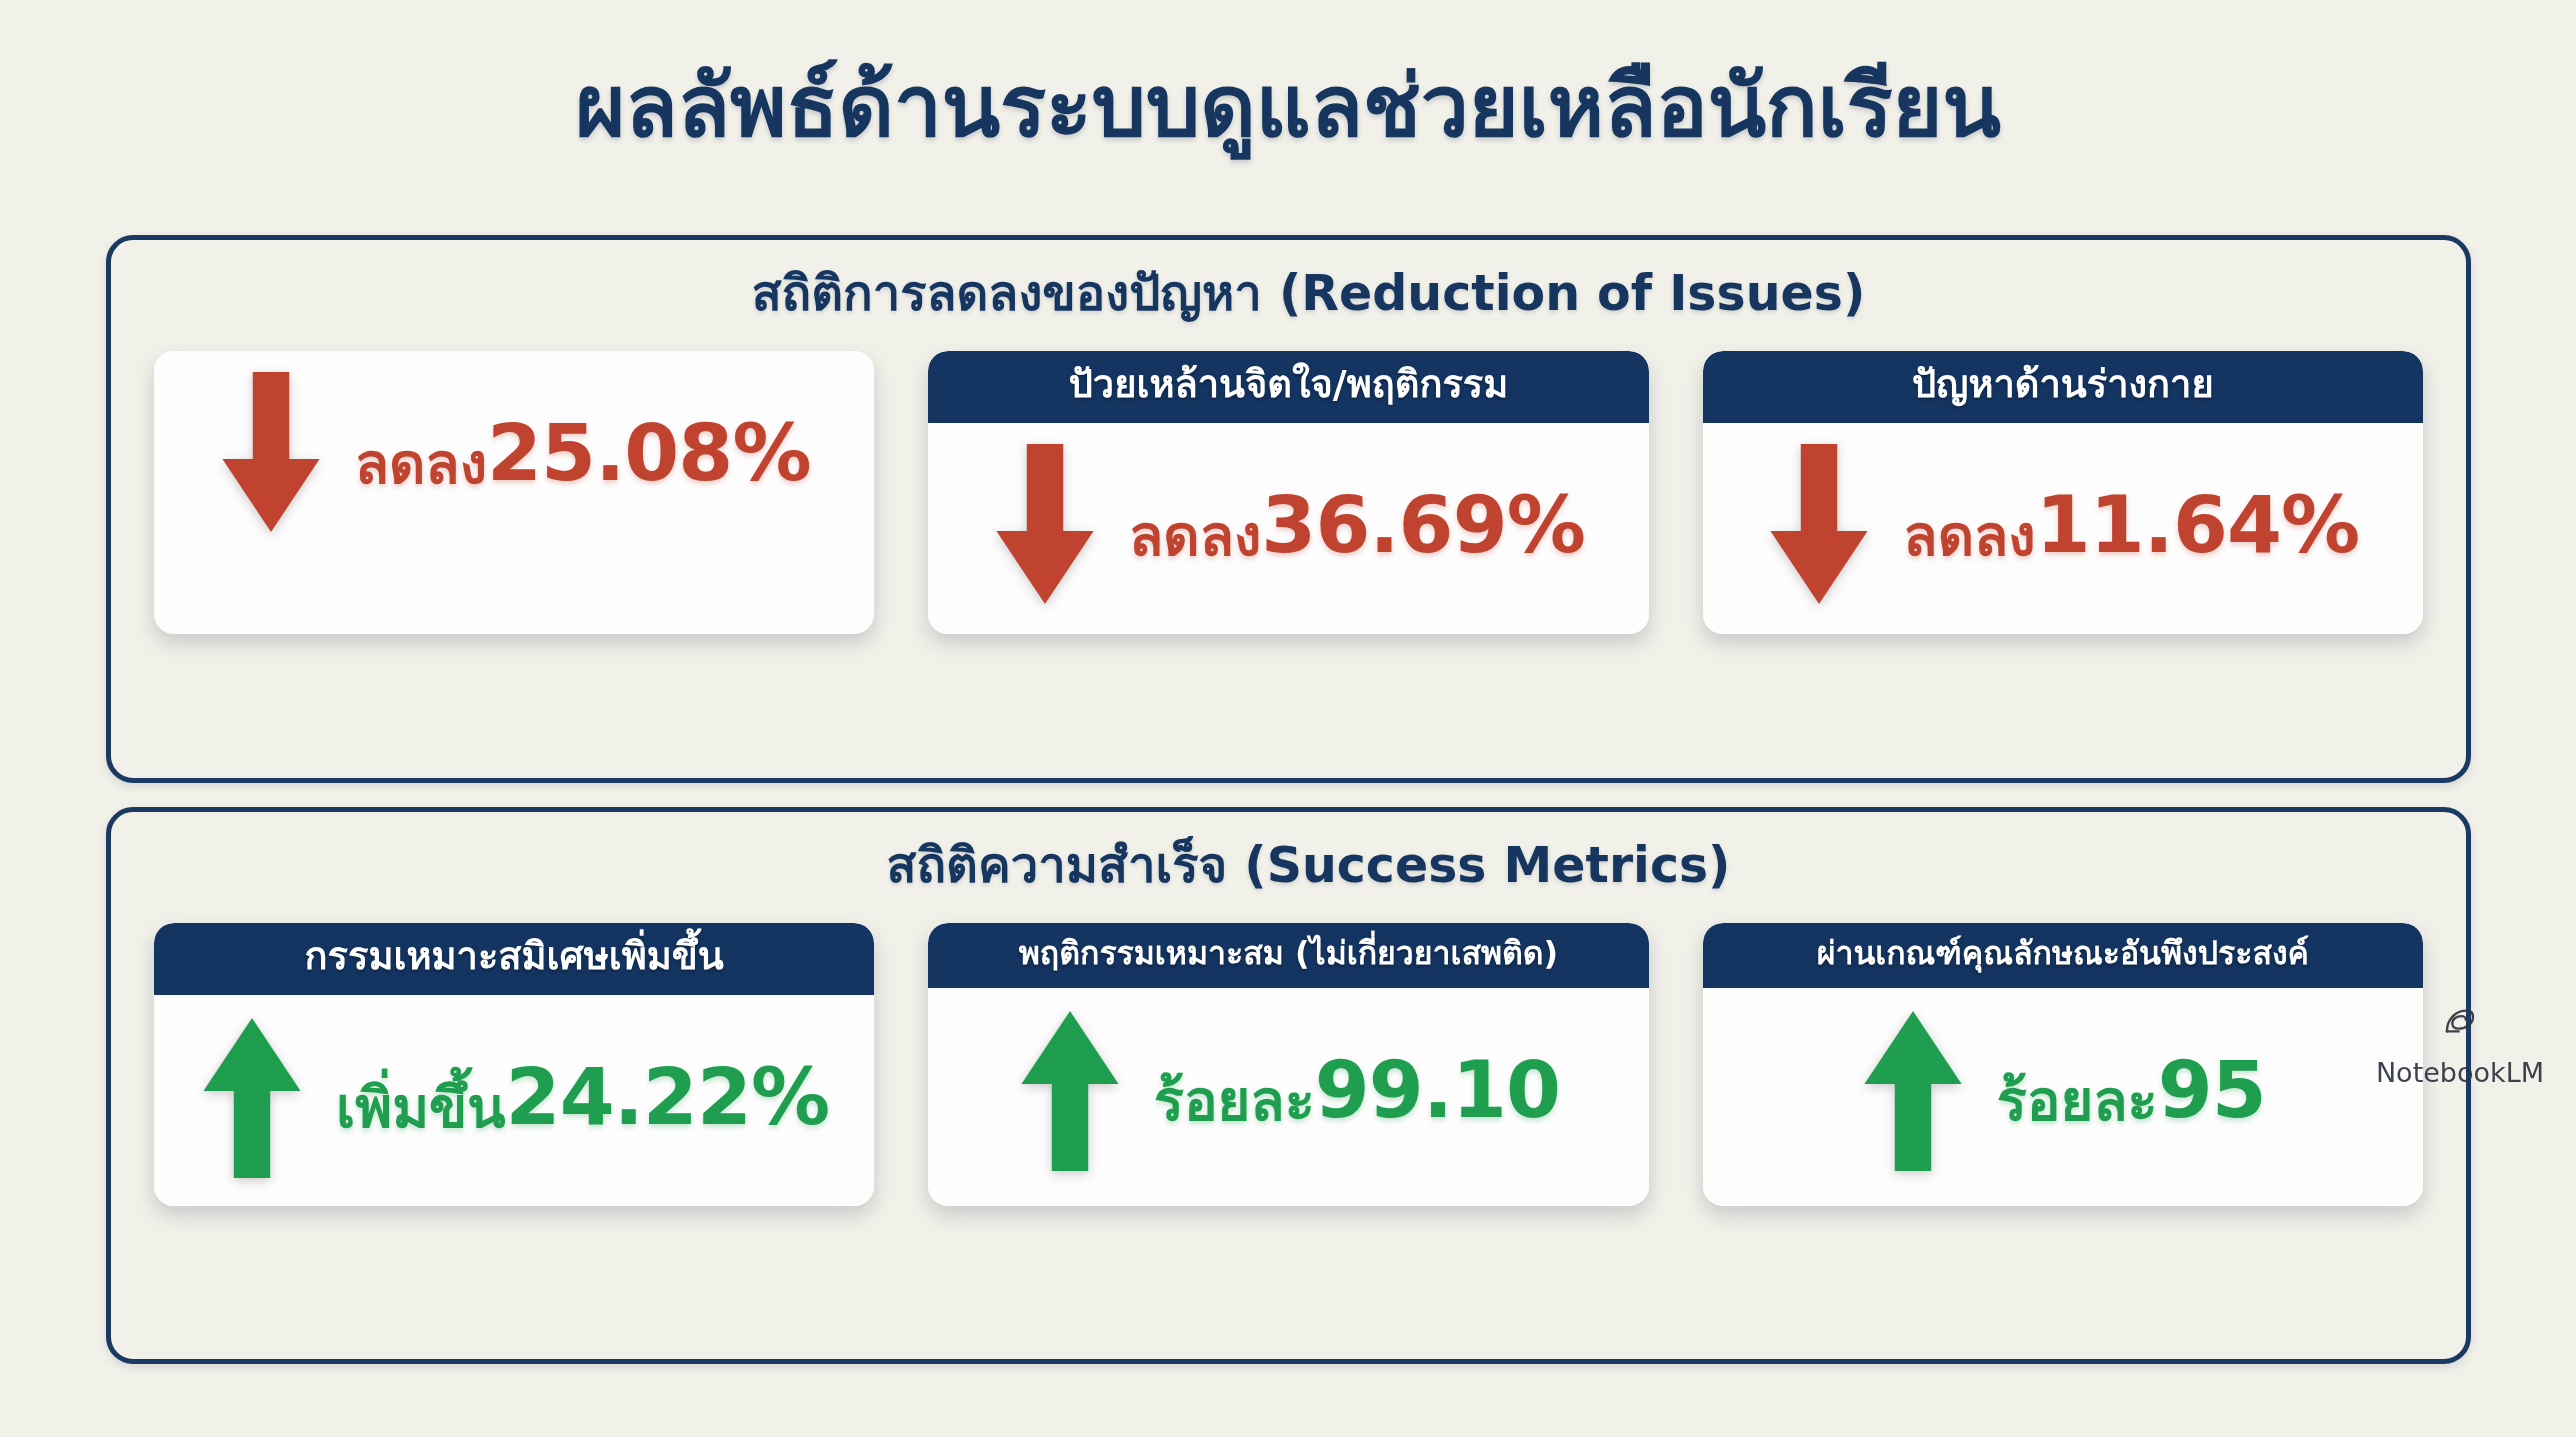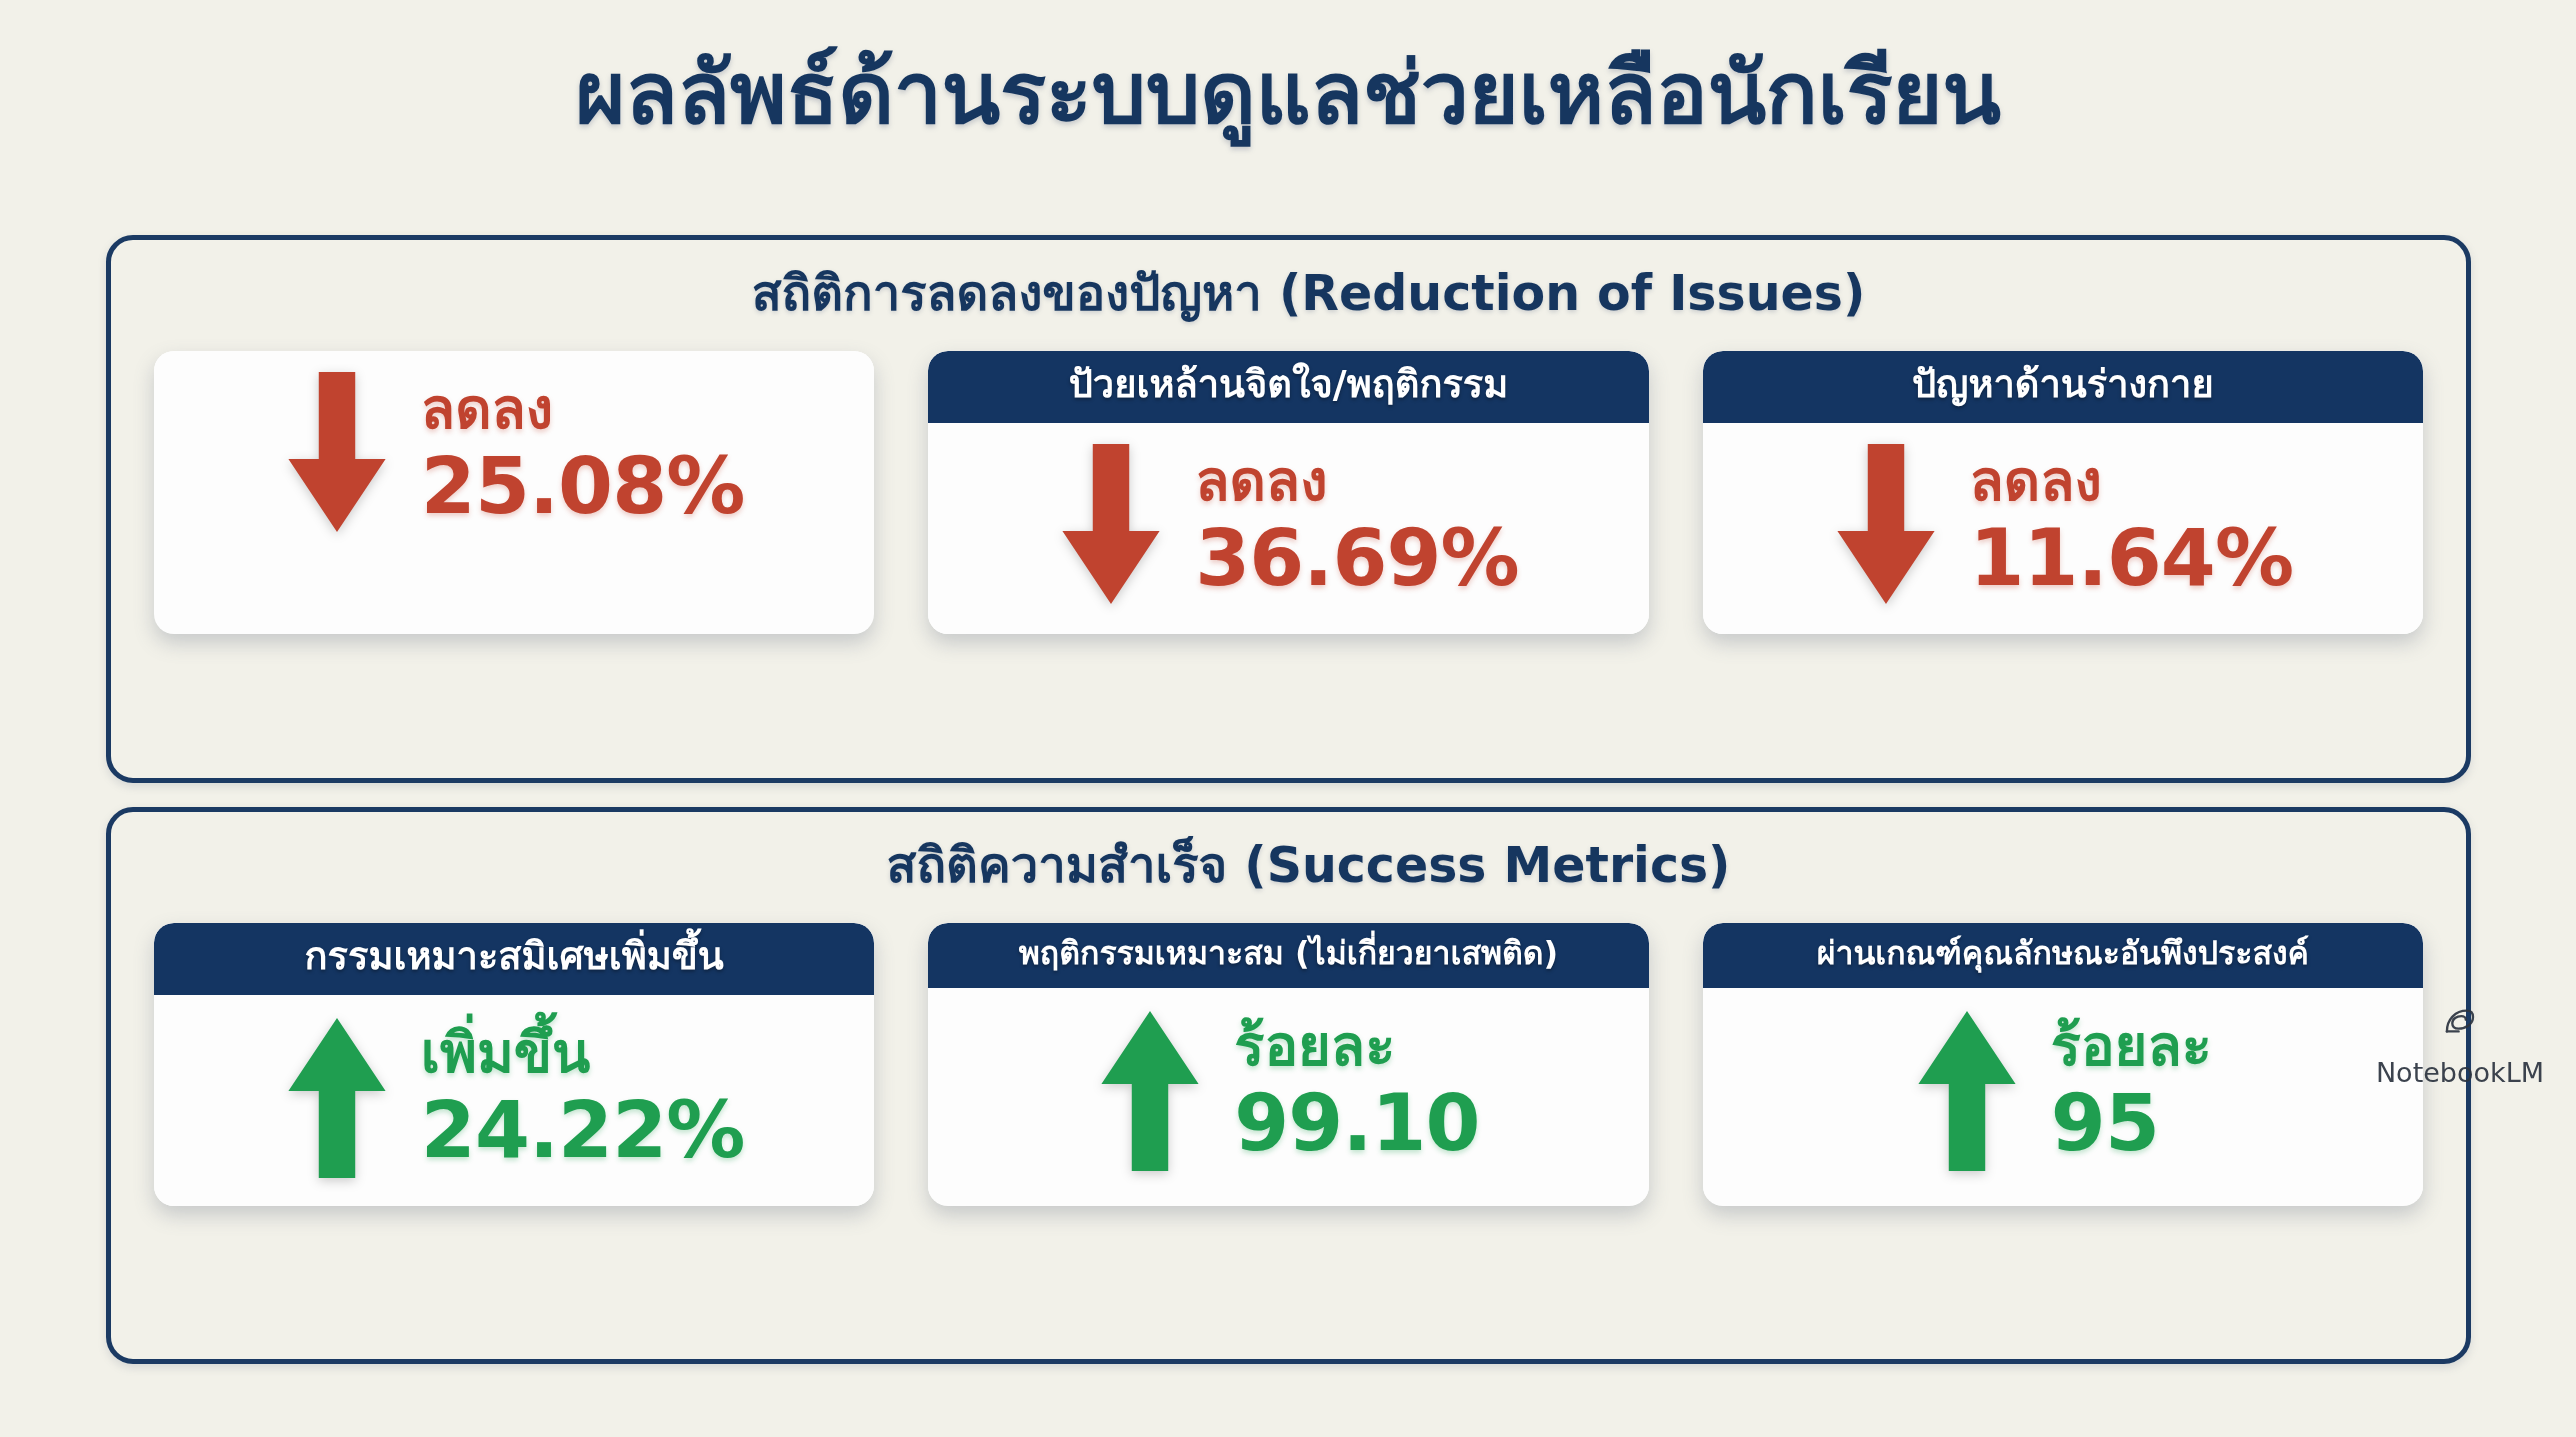--- a/index.html
+++ b/index.html
@@ -15,21 +15,21 @@
     background: #F2F1E9;
     font-family: "DejaVu Sans", "Liberation Sans", sans-serif;
     color: #16365F;
     position: relative;
   }
 
   .page {
     width: 2576px;
     height: 1108px;
     position: relative;
-    padding: 0;
+    padding: 13px;
     background: #F2F1E9;
   }
 
   
   .title-bar {
     width: 100%;
     height: 162px;
     display: flex;
     align-items: center;
     justify-content: center;
@@ -122,22 +122,22 @@
     width: 106px;
     height: 162px;
     flex: 0 0 auto;
     filter: drop-shadow(0 3.6px 5.4px rgba(0,0,0,0.20));
   }
   .arrow svg { display: block; width: 100%; height: 100%; }
 
   
   .value-block {
     display: flex;
-    flex-direction: column;
-    align-items: flex-start;
+    flex-direction: row;
+    align-items: flex-end;
     justify-content: center;
     line-height: 1.0;
   }
 
   .value-label {
     font-size: 56px;
     font-weight: 700;
     line-height: 1.18;
     white-space: nowrap;
   }

